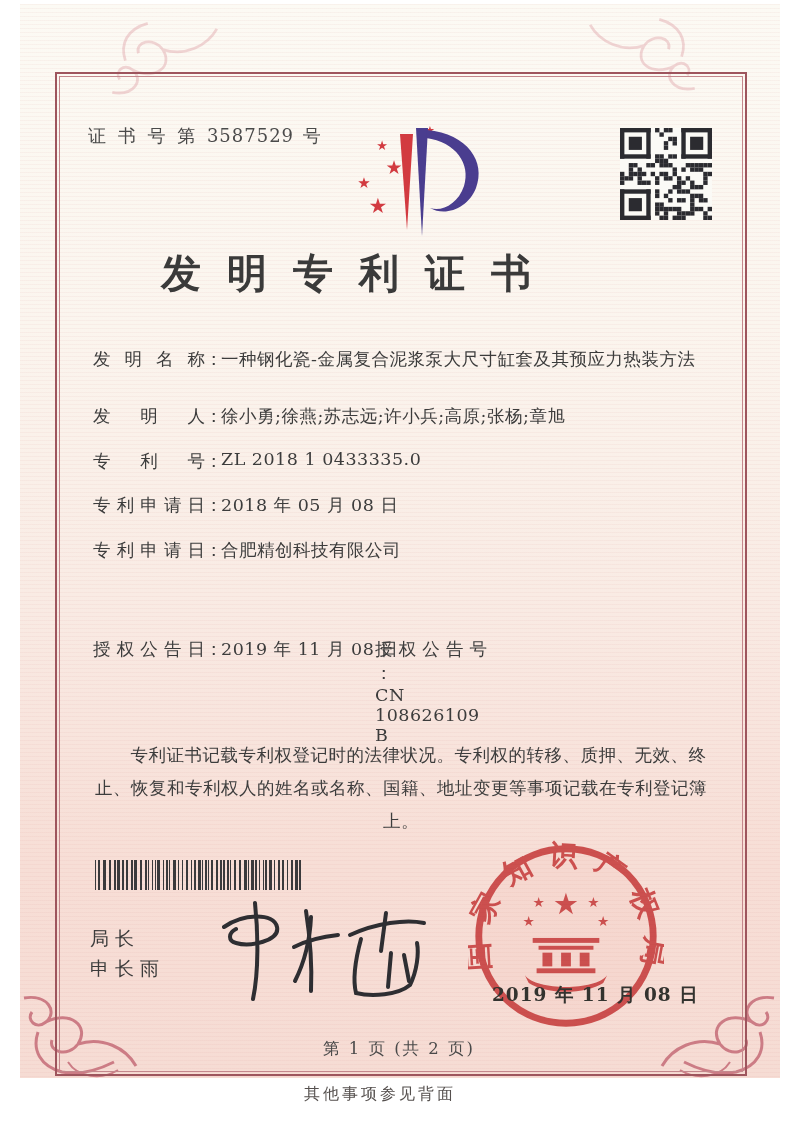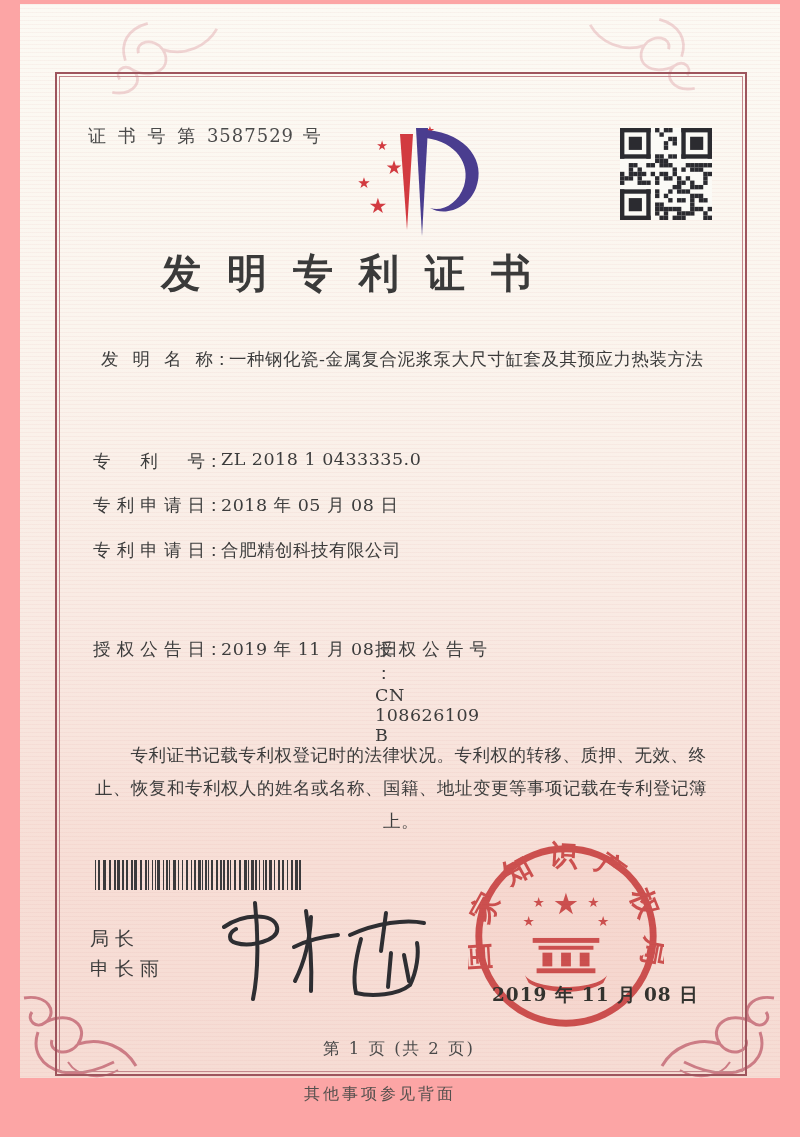--- a/index.html
+++ b/index.html
@@ -1,16 +1,16 @@
 <!DOCTYPE html>
 <html><head>
 <meta charset="utf-8">
 <style>
   html,body{margin:0;padding:0;background:#e9e7e2;}
-  .page{position:relative;width:800px;height:1137px;margin:0 auto;background:#fca5a5;overflow:hidden;
+  .page{position:relative;width:800px;height:1137px;margin:0 auto;background:#ffffff;overflow:hidden;
         font-family:"DejaVu Serif","Liberation Serif",serif;color:#3f3f3f;}
   
   .paper{position:absolute;left:20px;top:4px;width:760px;height:1074px;
          background:
            repeating-linear-gradient(180deg, rgba(208,128,128,0.07) 0 1px, rgba(255,255,255,0) 1px 4px),
            linear-gradient(180deg,#fcfaf4 0%,#fbf5ee 30%,#f9ebe4 55%,#f7ded6 80%,#f6dcd4 100%);}
   
   .frame{position:absolute;left:55px;top:72px;width:688px;height:1000px;border:2px solid #9e555d;}
   .frame::after{content:"";position:absolute;inset:2px;border:1px solid #c4878c;}
   .flourish{position:absolute;pointer-events:none;}
@@ -222,22 +222,25 @@
         <rect x="0" y="56" width="28" height="4" fill="#2b2b30"></rect>
         <rect x="0" y="80" width="28" height="4" fill="#2b2b30"></rect>
         <rect x="0" y="56" width="4" height="28" fill="#2b2b30"></rect>
         <rect x="24" y="56" width="4" height="28" fill="#2b2b30"></rect>
         <rect x="8" y="64" width="12" height="12" fill="#2b2b30"></rect>
       </svg>
   </div>
 
   <div class="txt title">发明专利证书</div>
 
-  <div class="row" style="top:347px;margin-left:8px;">
+  <div class="row" style="top:347px;">
     <span class="flabel">发明名称</span><span class="colon">：</span><span class="fval">一种钢化瓷-金属复合泥浆泵大尺寸缸套及其预应力热装方法</span>
+  </div>
+  <div class="row" style="top:404px;">
+    <span class="flabel">发明人</span><span class="colon">：</span><span class="fval">徐小勇;徐燕;苏志远;许小兵;高原;张杨;章旭</span>
   </div>
   <div class="row" style="top:449px;">
     <span class="flabel">专利号</span><span class="colon">：</span><span class="fval">ZL 2018 1 0433335.0</span>
   </div>
   <div class="row" style="top:493px;">
     <span class="flabel">专利申请日</span><span class="colon">：</span><span class="fval">2018 年 05 月 08 日</span>
   </div>
   <div class="row" style="top:538px;">
     <span class="flabel">专利申请日</span><span class="colon">：</span><span class="fval">合肥精创科技有限公司</span>
   </div>

